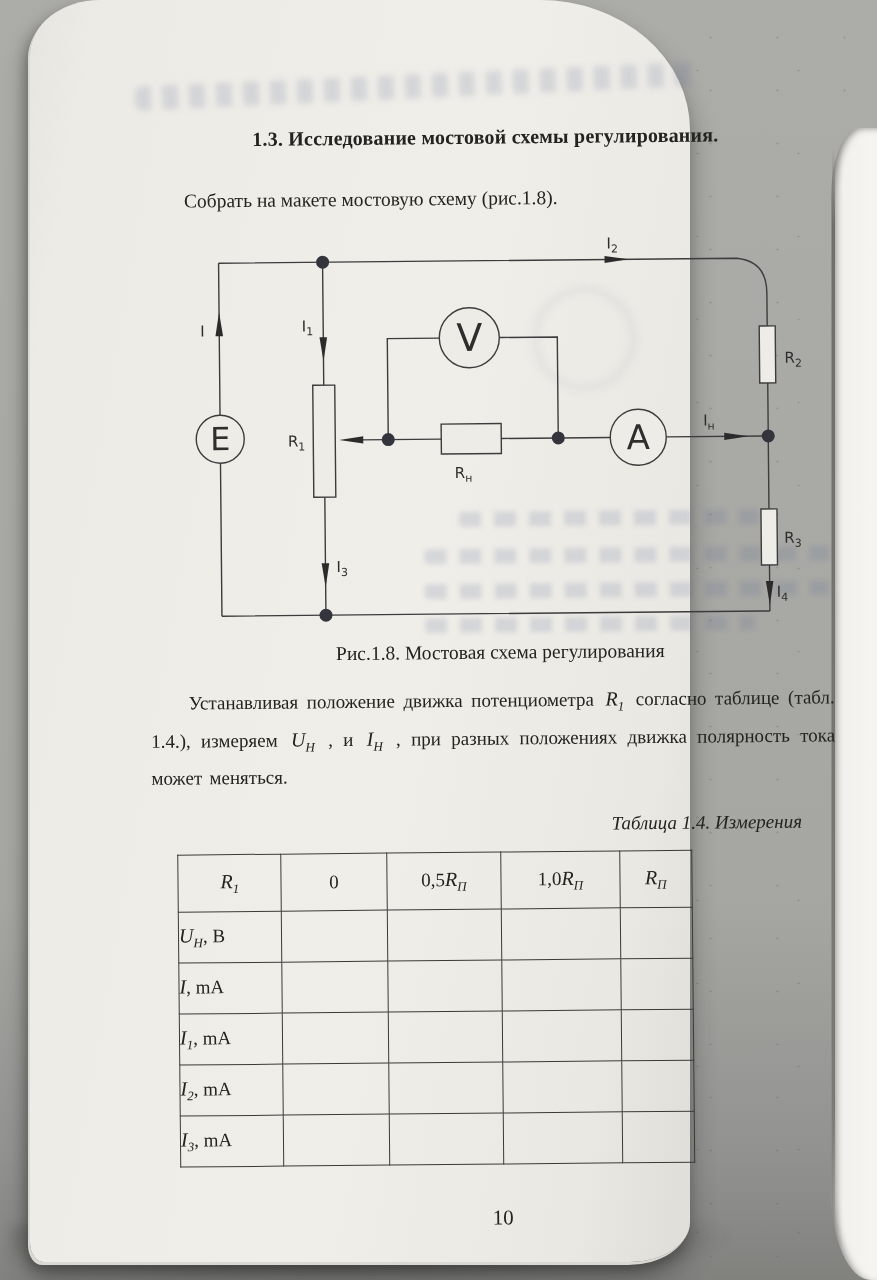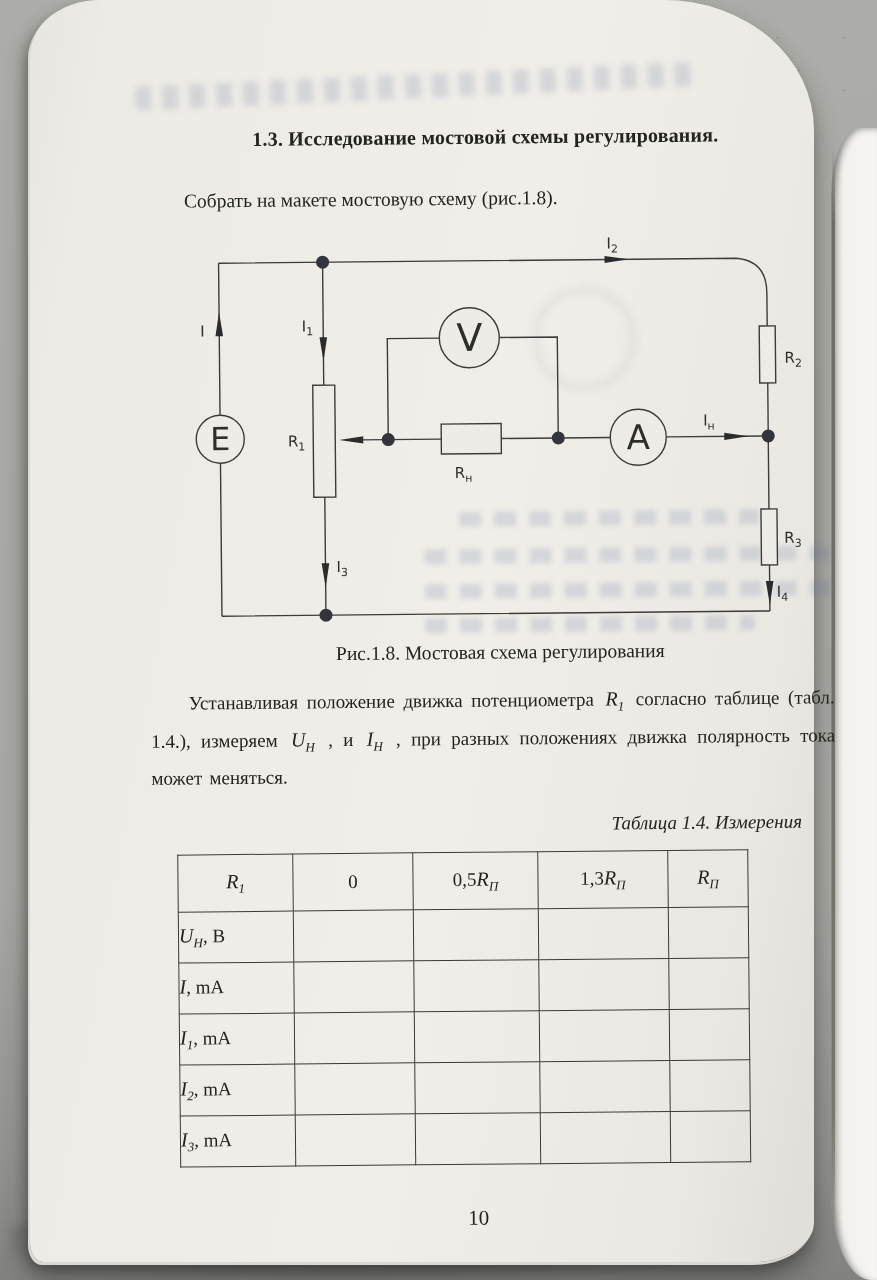--- a/index.html
+++ b/index.html
@@ -23,24 +23,25 @@
     position:absolute;right:0;top:128px;width:46px;height:1152px;
     background:linear-gradient(90deg,#c6c5c0 0,#f2f1ed 26%,#f6f5f1 100%);
     border-radius:28px 0 0 40px / 70px 0 0 90px;
     box-shadow:inset 5px 2px 7px -2px rgba(60,60,58,.55);
   }
   .gap-line{
     position:absolute;right:42px;top:148px;width:3px;height:1095px;border-radius:2px;
     background:linear-gradient(180deg,rgba(90,90,86,0),#6f6f6b 7%,#7b7b73 88%,rgba(90,90,86,0));
   }
   .page{
-    position:absolute;left:30px;top:0;width:784px;height:1262px;
+    position:absolute;left:30px;top:0;width:636px;height:1262px;
     background:linear-gradient(100deg,#e7e5e0 0%,#edebe6 8%,#f0eee9 55%,#eae8e3 86%,#e1dfd9 97%);
     border-radius:70px 150px 60px 14px / 55px 130px 40px 20px;
     box-shadow:-2px 3px 0 #dbd9d3,-5px 8px 12px rgba(40,40,38,.33),0 16px 26px rgba(30,30,28,.4);
+    padding-left:24px;
   }
   .content{position:absolute;inset:0;transform:rotate(-0.55deg);transform-origin:420px 620px;}
 
   
   .ghost{position:absolute;pointer-events:none;}
   .ghost-top{left:110px;top:74px;width:560px;height:24px;transform:rotate(-2deg);border-radius:6px;
     background:repeating-linear-gradient(90deg, rgba(104,118,150,.20) 0 16px, rgba(104,118,150,0) 16px 27px);
     filter:blur(3px);}
   .ghost-ring{left:505px;top:288px;width:92px;height:92px;border:6px solid rgba(118,128,152,.12);
     border-radius:50%;filter:blur(4px);}
@@ -69,21 +70,21 @@
   table.meas{
     position:absolute;left:145px;top:852px;border-collapse:collapse;table-layout:fixed;
     font-size:19px;
   }
   table.meas th,table.meas td{border:1px solid #3a3a38;padding:0;font-weight:normal;}
   table.meas th{height:56px;text-align:center;}
   table.meas td{height:50px;}
   td.lbl{padding-left:16px;text-align:left;}
   .vi{font-style:italic;font-size:20px;}
   table.meas sub{font-style:italic;font-size:13px;}
-  .pageno{position:absolute;left:408px;top:1206px;width:70px;text-align:center;font-size:21px;}
+  .pageno{position:absolute;left:408px;top:1206px;width:70px;text-align:right;font-size:21px;}
 
   
   .cw{stroke:#3c3c3c;stroke-width:1.4;fill:none;}
   .cr{stroke:#3c3c3c;stroke-width:1.4;fill:#eeece7;}
   .cd{fill:#34343c;}
   .ca{fill:#2b2b2b;}
   .clabel{font-family:"DejaVu Sans",sans-serif;font-size:15px;fill:#2e2e2c;}
   .csub{font-size:11px;}
   .cinst{font-family:"DejaVu Sans",sans-serif;fill:#2e2e2c;}
 </style>
@@ -186,21 +187,21 @@
           <col style="width:120px">
           <col style="width:125px">
           <col style="width:130px">
           <col style="width:80px">
         </colgroup>
       <tbody>
           <tr>
         <th><span class="vi">R</span><sub>1</sub></th>
         <th><span>0</span></th>
         <th><span>0,5</span><span class="vi">R</span><sub>П</sub></th>
-        <th><span>1,3</span><span class="vi">R</span><sub>П</sub></th>
+        <th><span>1,0</span><span class="vi">R</span><sub>П</sub></th>
         <th><span></span><span class="vi">R</span><sub>П</sub></th>
       </tr>
       <tr>
         <td class="lbl"><span class="vi">U</span><sub>Н</sub><span>, В</span></td>
         <td></td>
             <td></td>
             <td></td>
             <td></td>
       </tr>
       <tr>

